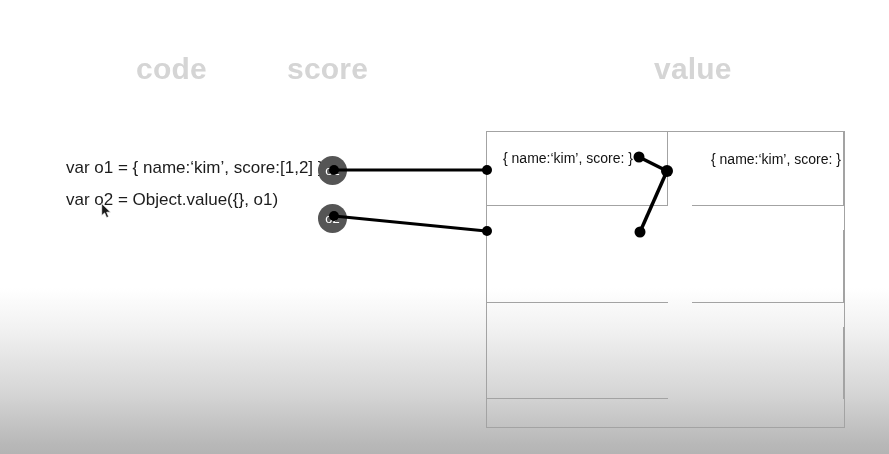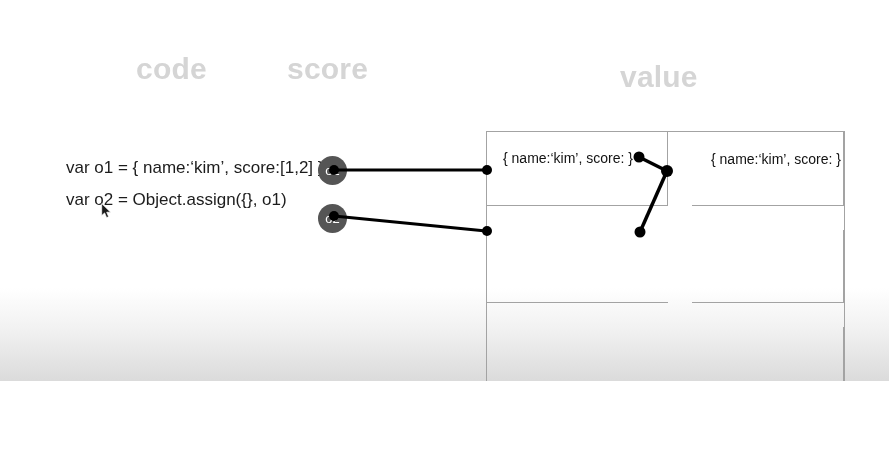--- a/index.html
+++ b/index.html
@@ -4,21 +4,21 @@
 <title>JS Object Reference Diagram</title>
 <style>
   html, body {
     margin: 0;
     padding: 0;
     background: #ffffff;
   }
   #stage {
     position: relative;
     width: 889px;
-    height: 381px;
+    height: 454px;
     overflow: hidden;
     background: #ffffff;
     font-family: "Liberation Sans", sans-serif;
     -webkit-font-smoothing: antialiased;
   }
   
   #bg-gradient {
     position: absolute;
     left: 0;
     top: 0;
@@ -37,21 +37,21 @@
     position: absolute;
     color: #d5d5d5;
     font-size: 30px;
     font-weight: 700;
     letter-spacing: 0.2px;
     line-height: 1;
     white-space: nowrap;
   }
   #head-code  { left: 136px; top: 54px; }
   #head-name  { left: 287px; top: 54px; }
-  #head-value { left: 620px; top: 54px; margin-top: 8px; }
+  #head-value { left: 654px; top: 54px; }
 
   
   .code-line {
     position: absolute;
     left: 66px;
     color: #1c1c1c;
     font-size: 17px;
     line-height: 1;
     white-space: nowrap;
   }
@@ -137,21 +137,21 @@
 
 <div id="stage">
 
   <div id="bg-gradient"></div>
 
   <div class="col-head" id="head-code">code</div>
   <div class="col-head" id="head-name">score</div>
   <div class="col-head" id="head-value">value</div>
 
   <div class="code-line" id="code-line-0">var o1 = { name:‘kim’,  score:[1,2] }</div>
-  <div class="code-line" id="code-line-1">var o2 = Object.assign({}, o1)</div>
+  <div class="code-line" id="code-line-1">var o2 = Object.value({}, o1)</div>
 
   <div class="node" id="node-o1">o1</div>
   <div class="node" id="node-o2">o2</div>
 
   <div id="heap-table">
 
     <div class="heap-cell" id="cell-obj-0">
       <span class="cell-text">{ name:‘kim’,  score:   }</span>
     </div>
 

